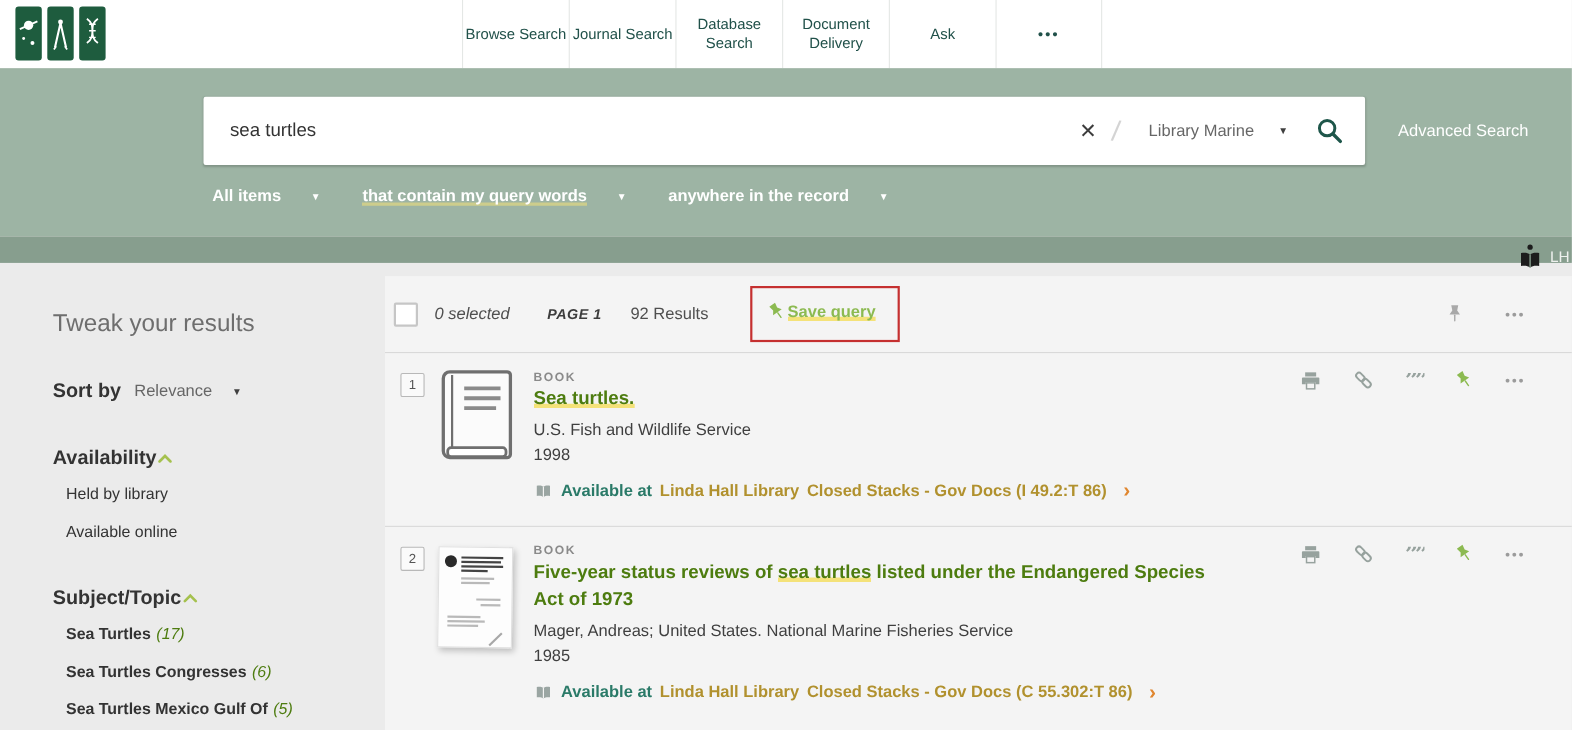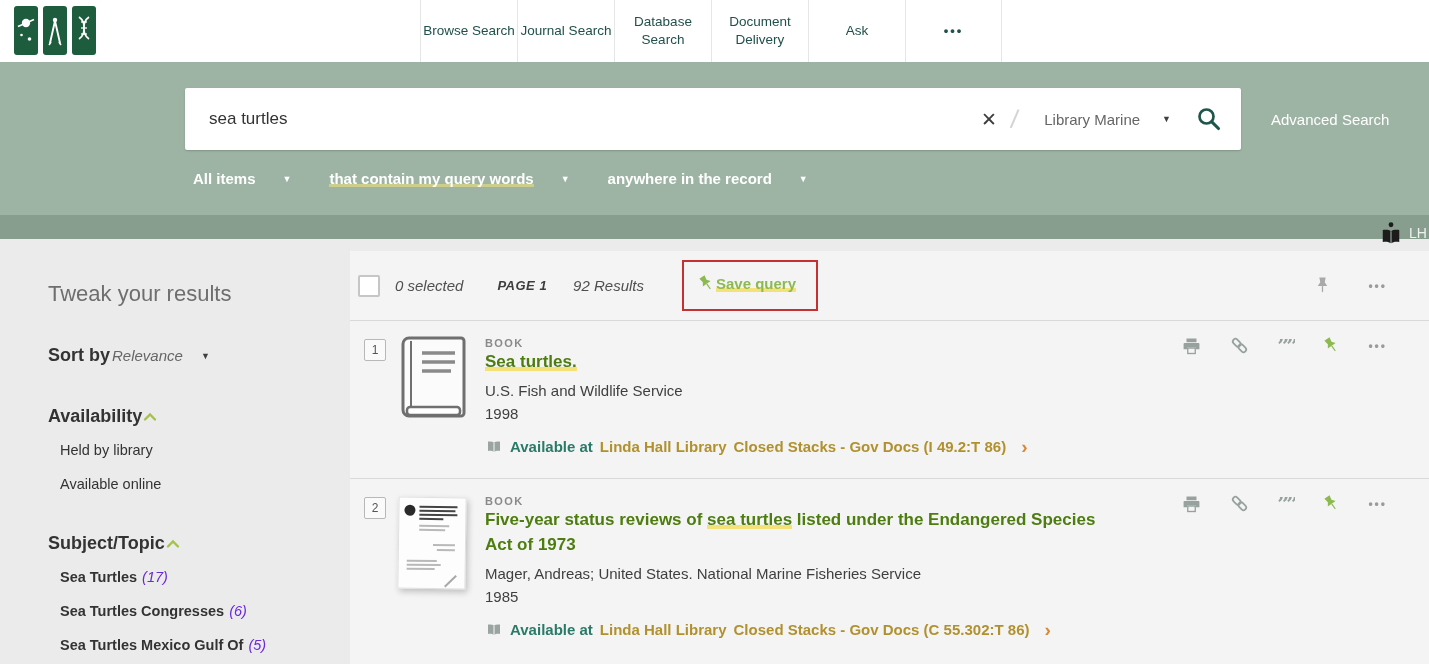--- a/index.html
+++ b/index.html
@@ -41,34 +41,34 @@
   .scope-band{position:absolute;top:215px;left:0;width:100%;height:24px;background:#879e8e;}
   .lhl{position:absolute;left:1380px;top:0;height:36px;display:flex;align-items:center;gap:7px;
        color:#eef1ee;font-size:14px;cursor:pointer;}
 
   
   .content{position:absolute;top:251px;left:0;width:100%;height:413px;display:flex;border-radius:14px;}
   .sidebar{box-sizing:border-box;width:350px;background:#ebebeb;padding:30px 20px 0 48px;}
   .sb-title{font-size:22px;color:#6e6e6e;font-weight:400;margin:0 0 38px 0;}
   .sort-row{display:flex;align-items:center;margin-bottom:40px;cursor:pointer;}
   .sort-label{font-size:18px;font-weight:700;color:#333;}
-  .sort-value{font-size:15px;color:#666;margin-left:2px;font-style:italic;}
+  .sort-value{font-size:15px;color:#666;margin-left:12px;}
   .sort-row .caret{margin-left:18px;}
   .facet-head{display:flex;align-items:center;margin:32px 0 6px 0;cursor:pointer;}
   .facet-title{font-size:18px;font-weight:700;color:#333;}
   .facet-item{padding:9px 0 9px 12px;font-size:14.5px;color:#333;cursor:pointer;}
   .facet-item.strong{font-weight:600;}
-  .count{font-style:italic;color:#6d28d9;font-weight:400;margin-left:5px;}
+  .count{font-style:italic;color:#4d7c0f;font-weight:400;margin-left:5px;}
 
   .results{flex:1;background:#f4f4f4;position:relative;}
   .rheader{height:69px;display:flex;align-items:center;padding-left:8px;}
   .cb{width:18px;height:18px;background:#fff;border:2px solid #c6c6c6;border-radius:2px;cursor:pointer;}
   .sel-label{font-style:italic;font-size:15px;color:#4f4f4f;margin-left:15px;}
   .page-label{font-style:italic;font-weight:700;font-size:13px;color:#3d3d3d;letter-spacing:.5px;margin-left:34px;}
-  .count-label{font-style:italic;font-size:15px;color:#4f4f4f;margin-left:26px;}
+  .count-label{font-size:15px;color:#4f4f4f;margin-left:26px;}
   .save-annot{margin-left:38px;border:2px solid #c53030;padding:12px 20px 16px 13px;
               display:flex;align-items:center;gap:8px;}
   .save-query{display:flex;align-items:center;gap:0;cursor:pointer;}
   .save-label{font-size:15px;font-weight:700;color:#8cba51;}
   .rh-right{margin-left:auto;display:flex;align-items:center;gap:36px;margin-right:42px;}
   .icon-btn{cursor:pointer;display:flex;align-items:center;}
   .dots{color:#9b9b9b;font-weight:bold;font-size:12px;letter-spacing:2px;}
 
   .card{position:relative;border-top:1px solid #d9d9d9;}
   .card1{height:157px;}

